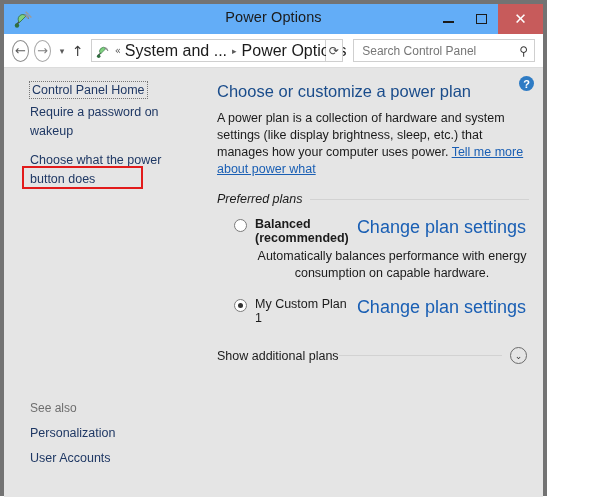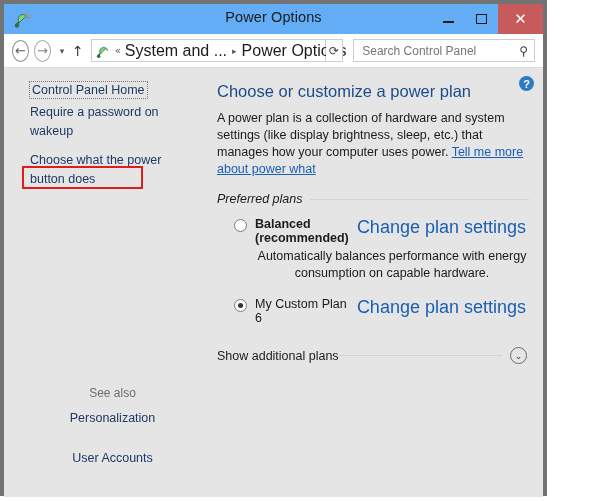--- a/index.html
+++ b/index.html
@@ -265,35 +265,34 @@
     top: 98px;
     width: 121px;
     height: 23px;
     border: 2px solid #e21b1b;
     box-sizing: border-box;
     pointer-events: none;
   }
   .seealso {
     position: absolute;
     left: 26px;
-    bottom: 24px;
+    bottom: 16px;
     width: 165px;
-    text-align: center;
   }
   .seealso-title {
     font-size: 12px;
     color: #6e6e6e;
     margin-bottom: 11px;
   }
   .seealso-link {
     font-size: 12.5px;
     color: #1f3864;
-    margin-bottom: 26px;
-  }
-  .seealso-link:last-child { margin-bottom: 8px; }
+    margin-bottom: 11px;
+  }
+  .seealso-link:last-child { margin-bottom: 16px; }
 
   
   .help-icon {
     position: absolute;
     right: 9px;
     top: 8px;
     width: 15px;
     height: 15px;
     border-radius: 50%;
     background: #2e7bc4;
@@ -528,21 +527,21 @@
           <span class="radio"></span>
           <span class="plan-name bold">Balanced (recommended)</span>
           <span class="plan-change">Change plan settings</span>
         </div>
         <div class="plan-desc">Automatically balances performance with energy consumption on capable hardware.</div>
       </div>
 
       <div class="plan-block">
         <div class="plan-row">
           <span class="radio checked"></span>
-          <span class="plan-name">My Custom Plan 6</span>
+          <span class="plan-name">My Custom Plan 1</span>
           <span class="plan-change">Change plan settings</span>
         </div>
       </div>
 
       <div class="show-more">
         <span class="show-more-label">Show additional plans</span>
         <span class="show-more-rule"></span>
         <span class="chev-btn">⌄</span>
       </div>
     </div>

